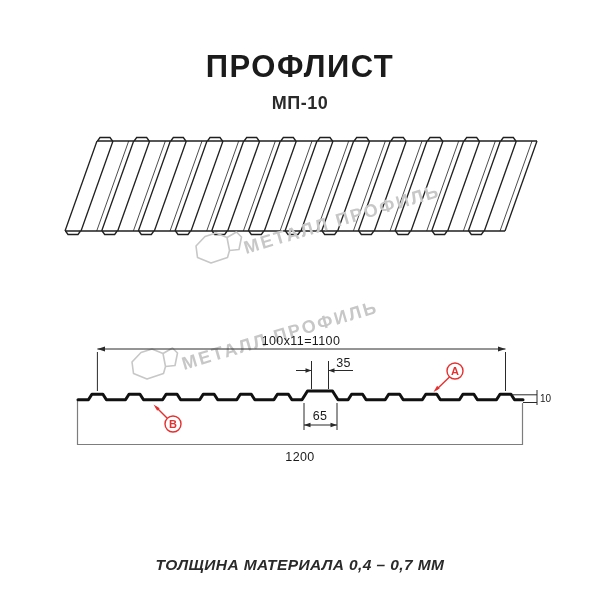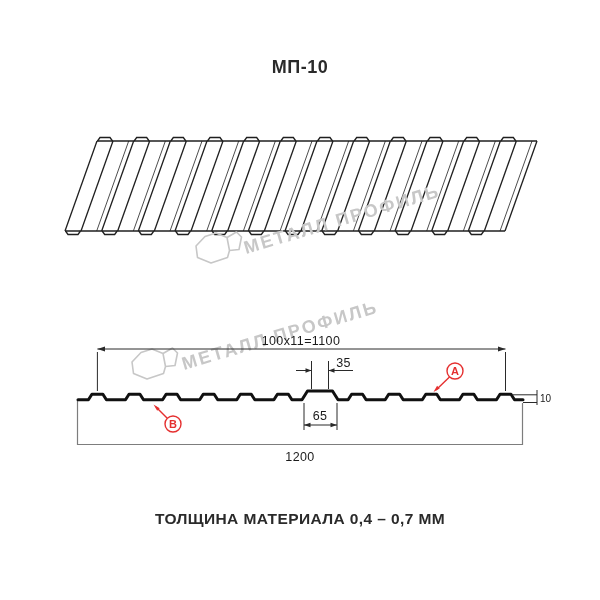--- a/index.html
+++ b/index.html
@@ -8,42 +8,43 @@
     --ink:#1b1b1b;
   }
   html,body{margin:0;padding:0;background:#fff;}
   body{
     width:600px;height:600px;position:relative;overflow:hidden;
     font-family:"Liberation Sans",sans-serif;color:var(--ink);
   }
   .header{position:absolute;top:49px;left:0;width:600px;text-align:center;}
   .title{font-size:31px;font-weight:800;letter-spacing:1.5px;color:var(--ink);}
   .subtitle{margin-top:8px;font-size:18px;font-weight:700;letter-spacing:.5px;color:#2a2a2a;}
-  .footer{position:absolute;top:510px;left:0;width:600px;text-align:center;
-          font-size:15.5px;font-weight:700;letter-spacing:.4px;color:#2a2a2a;}
+  .footer{position:absolute;top:556px;left:0;width:600px;text-align:center;
+          font-size:15.5px;font-weight:700;letter-spacing:.4px;color:#2a2a2a;font-style:italic;}
   svg{position:absolute;top:0;left:0;}
   .blk{stroke:#1f1f1f;stroke-width:1.3;fill:none;}
   .thin{stroke:#1f1f1f;stroke-width:.8;fill:none;}
   .sec{stroke:#111;stroke-width:3;fill:none;stroke-linejoin:round;stroke-linecap:round;}
   .box{stroke:#7d7d7d;stroke-width:1.2;fill:none;}
   .dim{stroke:#2a2a2a;stroke-width:1;fill:none;}
   .dimfill{fill:#2a2a2a;stroke:none;}
   .red{stroke:var(--accent);stroke-width:1.4;fill:none;}
   .redfill{fill:var(--accent);stroke:none;}
   .wm{stroke:var(--wm);stroke-width:1.6;fill:none;stroke-linejoin:round;}
   text.dimtxt{font-family:"Liberation Sans",sans-serif;font-size:12.5px;fill:#1b1b1b;letter-spacing:.4px;}
   text.smalltxt{font-family:"Liberation Sans",sans-serif;font-size:10px;fill:#1b1b1b;}
   text.lbltxt{font-family:"Liberation Sans",sans-serif;font-size:11px;font-weight:700;fill:var(--accent);}
   text.wmtxt{font-family:"Liberation Sans",sans-serif;font-size:18px;font-weight:700;
              letter-spacing:2.2px;fill:var(--wm);}
 </style>
 </head>
 <body>
 
 <div class="header">
+  <div class="title">ПРОФЛИСТ</div>
   <div class="subtitle">МП-10</div>
 </div>
 
 <svg id="drawing" width="600" height="600" viewBox="0 0 600 600">
 
   <g id="profile3d">
       <path d="M97 141 H537" class="blk"></path>
       <path d="M65 231 H505" class="blk"></path>
       <path d="M97 141 L65 231" class="blk"></path>
       <path d="M113 141 L81 231" class="blk"></path>

